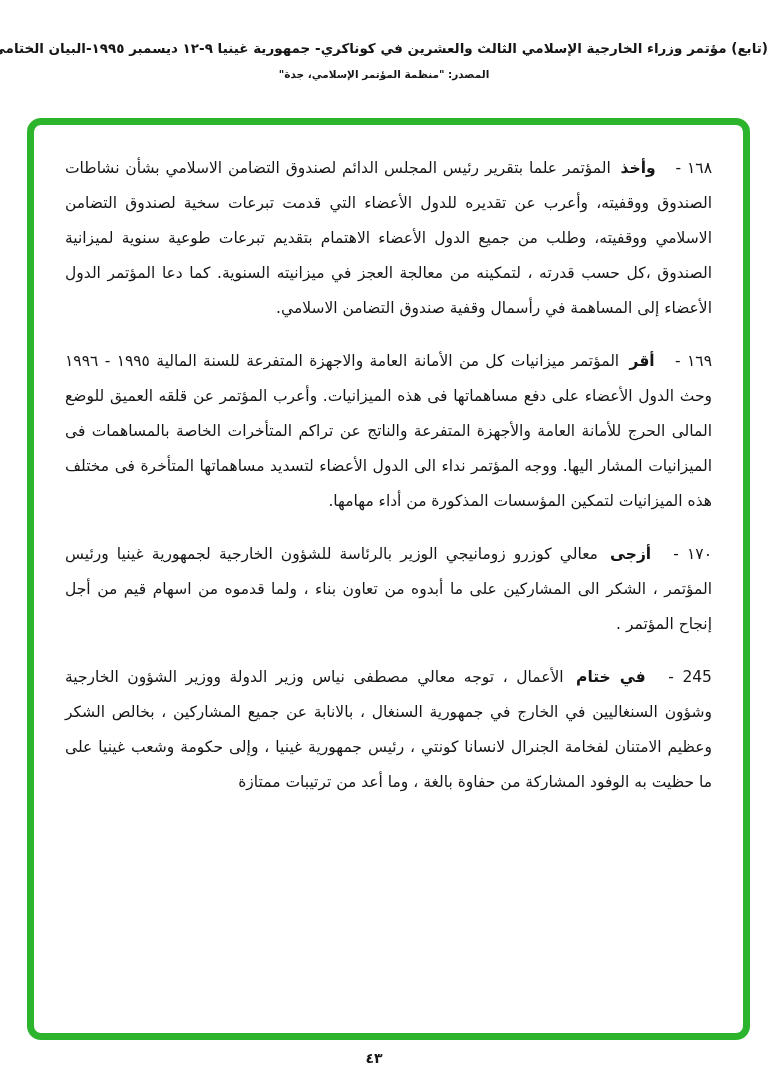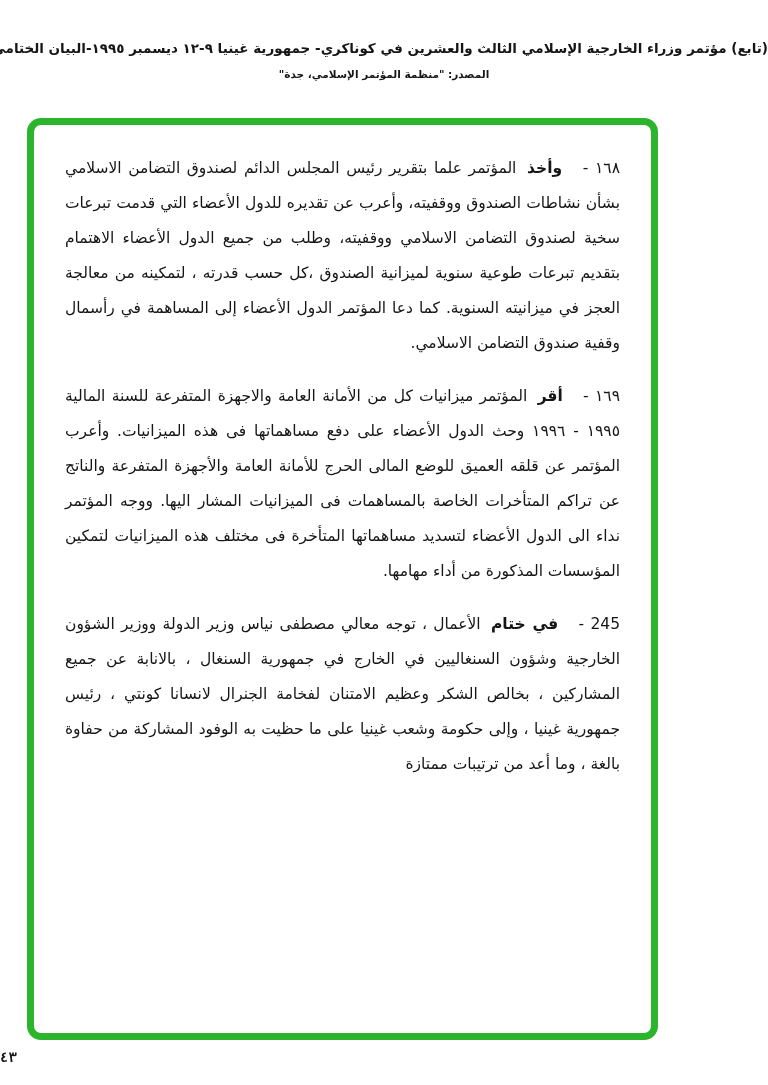--- a/index.html
+++ b/index.html
@@ -35,21 +35,21 @@
     font-size: 10.5px;
     font-weight: bold;
     margin-top: 12px;
   }
 
   
   .content-box {
     position: absolute;
     left: 27px;
     top: 118px;
-    width: 631px;
+    width: 723px;
     height: 922px;
     box-sizing: border-box;
     border: 7px solid #2cb52c;
     border-radius: 14px;
     padding: 26px 31px 0 31px;
     direction: rtl;
     overflow: hidden;
     background: #ffffff;
   }
 
@@ -81,22 +81,21 @@
   .section-heading.indent-deep {
     margin-right: 100px;
   }
 
   
   .page-footer {
     position: absolute;
     bottom: 18px;
     left: 0;
     right: 20px;
-    text-align: left;
-    font-family: Liberation Mono, monospace;
+    text-align: center;
   }
   .page-number {
     font-size: 14px;
     font-weight: bold;
     letter-spacing: 4px;
   }
 </style>
 </head>
 <body>
 
@@ -114,20 +113,25 @@
   </p>
 
 
   <p class="para">
     <span class="num">١٦٩ -</span>
     <span class="lead">أقر</span>
     <span>المؤتمر ميزانيات كل من الأمانة العامة والاجهزة المتفرعة للسنة المالية ١٩٩٥ - ١٩٩٦ وحث الدول الأعضاء على دفع مساهماتها فى هذه الميزانيات. وأعرب المؤتمر عن قلقه العميق للوضع المالى الحرج للأمانة العامة والأجهزة المتفرعة والناتج عن تراكم المتأخرات الخاصة بالمساهمات فى الميزانيات المشار اليها. ووجه المؤتمر نداء الى الدول الأعضاء لتسديد مساهماتها المتأخرة فى مختلف هذه الميزانيات لتمكين المؤسسات المذكورة من أداء مهامها.</span>
   </p>
 
 
+  <p class="para">
+    <span class="num">١٧٠ -</span>
+    <span class="lead">أزجى</span>
+    <span>معالي كوزرو زومانيجي الوزير بالرئاسة للشؤون الخارجية لجمهورية غينيا ورئيس المؤتمر ، الشكر الى المشاركين على ما أبدوه من تعاون بناء ، ولما قدموه من اسهام قيم من أجل إنجاح المؤتمر .</span>
+  </p>
 
 
   <p class="para">
     <span class="num">245 -</span>
     <span class="lead">في ختام</span>
     <span>الأعمال ، توجه معالي مصطفى نياس وزير الدولة ووزير الشؤون الخارجية وشؤون السنغاليين في الخارج في جمهورية السنغال ، بالانابة عن جميع المشاركين ، بخالص الشكر وعظيم الامتنان لفخامة الجنرال لانسانا كونتي ، رئيس جمهورية غينيا ، وإلى حكومة وشعب غينيا على ما حظيت به الوفود المشاركة من حفاوة بالغة ، وما أعد من ترتيبات ممتازة</span>
   </p>
 
 </div>
 

